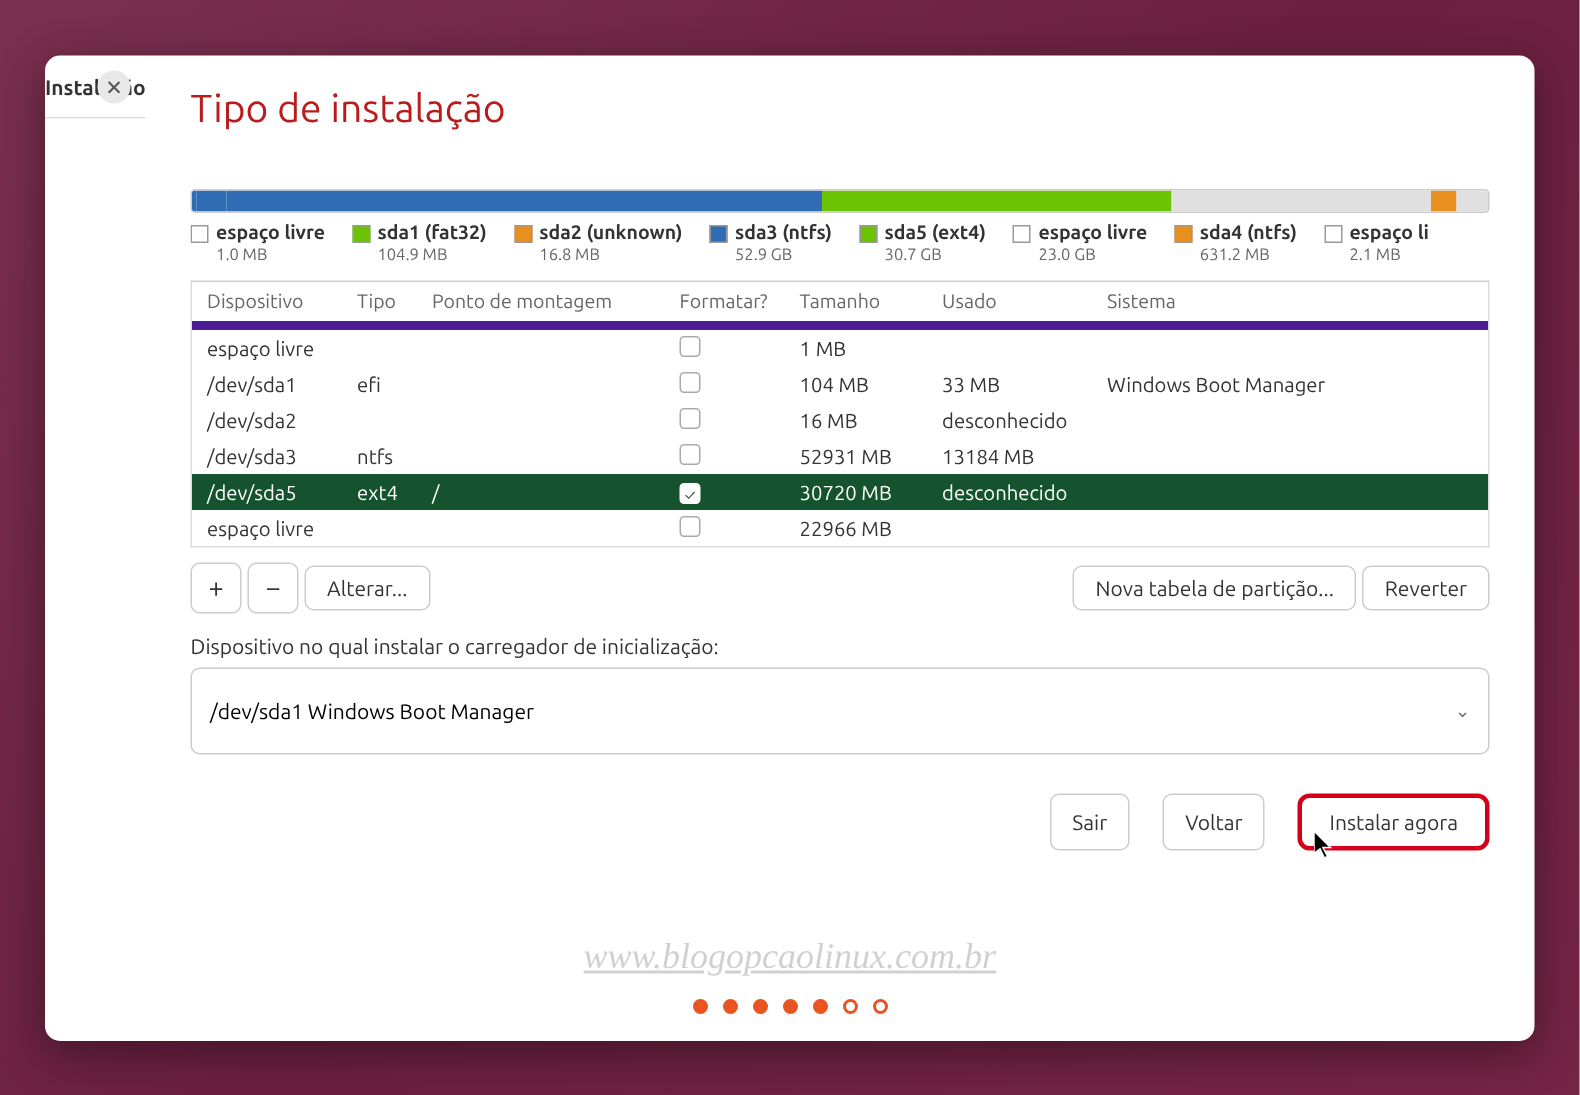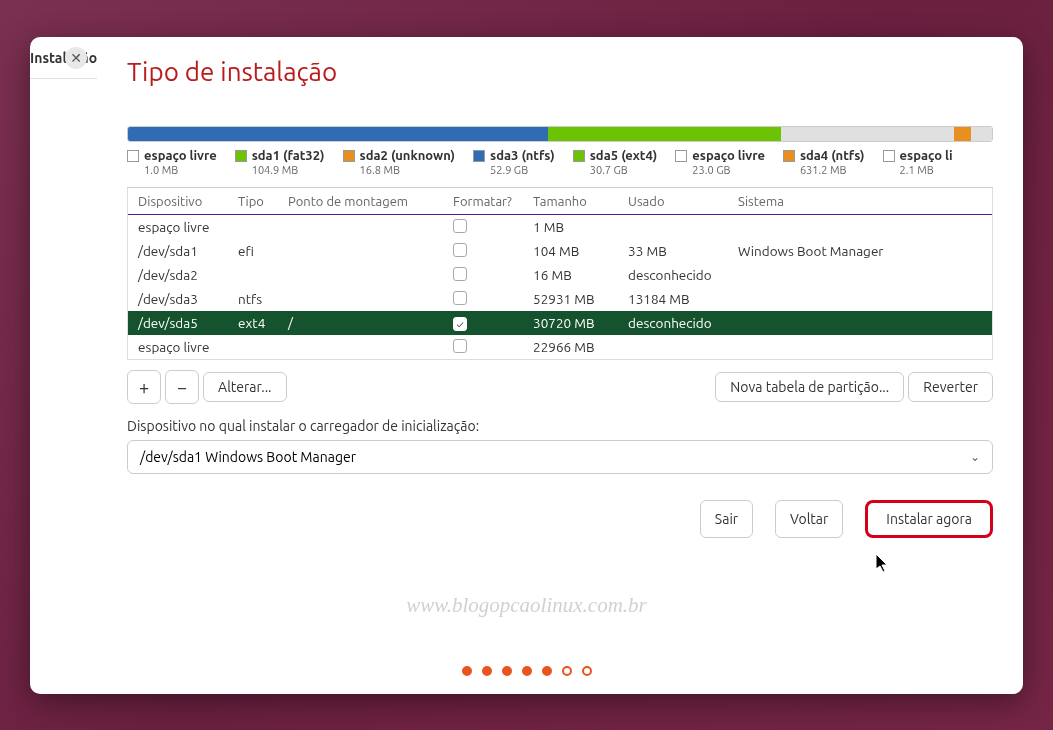--- a/index.html
+++ b/index.html
@@ -97,21 +97,21 @@
 }
 .table-head, .trow {
   display: grid;
   grid-template-columns: 100px 50px 165px 80px 95px 110px 1fr;
   align-items: center;
   padding: 4px 10px;
   font-size: 13.5px;
 }
 .table-head {
   color: #666;
-  border-bottom: 1px solid #4c1d95;
+  border-bottom: 6px solid #4c1d95;
   font-size: 13px;
   padding: 6px 10px;
 }
 .trow { height: 24px; color: #333; }
 .trow.sel { background: #14532d; color: #fff; }
 .chk {
   width: 14px;
   height: 14px;
   border: 1px solid #aaa;
   border-radius: 3px;
@@ -150,21 +150,21 @@
 .spacer { flex: 1; }
 .bootloader-label {
   font-size: 14px;
   color: #333;
   margin-top: 14px;
   margin-bottom: 6px;
 }
 .dropdown {
   border: 1px solid #ccc;
   border-radius: 6px;
-  padding: 8px 12px;
+  padding: 20px 12px;
   font-size: 14px;
   display: flex;
   justify-content: space-between;
   align-items: center;
   cursor: pointer;
 }
 .chevron { color: #666; font-size: 12px; }
 .footer-btns {
   display: flex;
   justify-content: flex-end;
@@ -173,25 +173,26 @@
 }
 .install-btn {
   border: 3px solid #d4001a;
   padding: 8px 18px;
   border-radius: 8px;
 }
 .watermark {
   position: absolute;
   left: 50%;
   transform: translateX(-50%);
-  top: 556px;
-  font-size: 21px;
+  top: 588px;
+  font-size: 24px;
   font-style: italic;
   color: rgba(120,120,120,0.35);
   font-family: Georgia, serif;
+  text-decoration: underline;
 }
 .dots {
   position: absolute;
   bottom: 18px;
   left: 50%;
   transform: translateX(-50%);
   display: flex;
   gap: 10px;
 }
 .dot {

